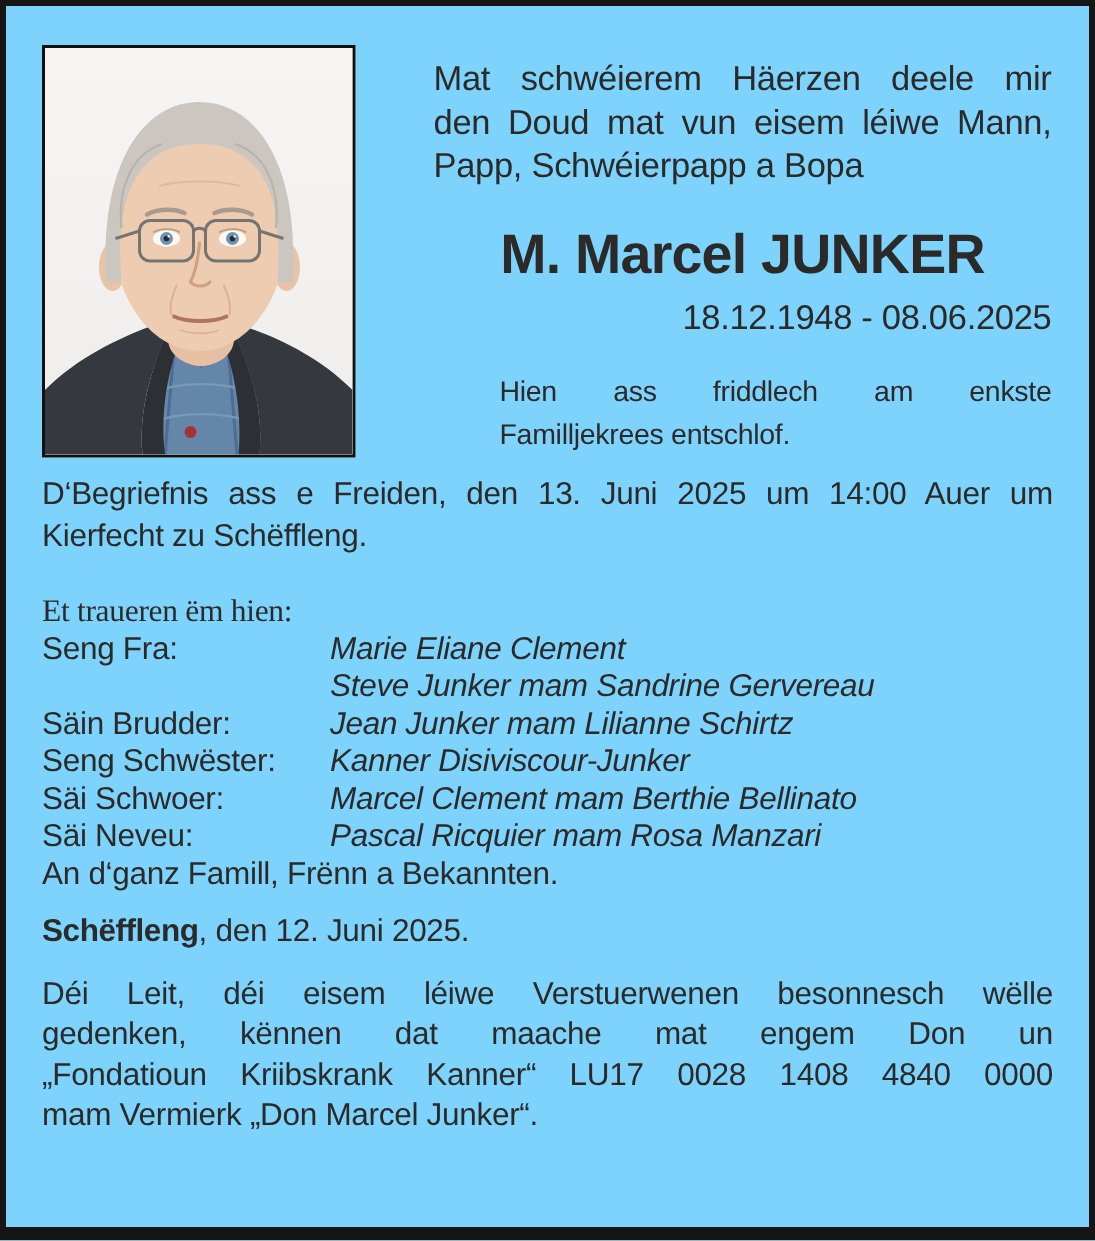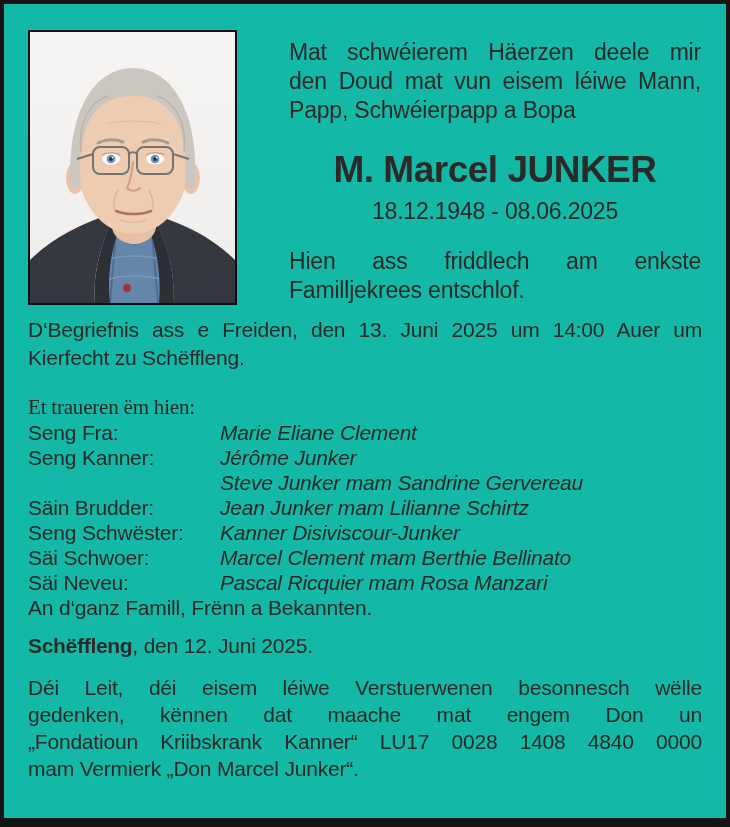--- a/index.html
+++ b/index.html
@@ -1,20 +1,20 @@
 <!DOCTYPE html>
 <html><head>
 <meta charset="utf-8">
 <style>
   html,body{margin:0;padding:0;background:#ffffff;}
   .page{
     position:relative;
     width:730px;height:827px;
     box-sizing:border-box;
-    background:#14b8a6;
+    background:#7dd3fc;
     border:4px solid #151515;
     border-bottom-width:9px;
     font-family:"Liberation Sans", sans-serif;
     color:#2b2a29;
     overflow:hidden;
   }
   
   .photo{
     position:absolute;left:24px;top:26px;
     width:205px;height:271px;
@@ -30,23 +30,23 @@
   .jline{text-align:justify;text-align-last:justify;}
   .lline{text-align:left;white-space:nowrap;}
   .name{
     margin-top:24px;
     font-size:37px;font-weight:bold;
     letter-spacing:-0.5px;
     text-align:center;line-height:1.15;
   }
   .dates{
     margin-top:6px;
-    font-size:23px;text-align:center;letter-spacing:-0.2px;
-  }
-  .death{margin-top:22px;font-size:23px;line-height:29px;letter-spacing:-0.2px;}
+    font-size:23px;text-align:right;letter-spacing:-0.2px;
+  }
+  .death{margin-top:22px;font-size:19px;line-height:29px;letter-spacing:-0.2px;margin-left:44px;}
   
   .bottom{
     position:absolute;left:24px;top:312px;width:674px;
     font-size:21px;letter-spacing:-0.2px;
   }
   .funeral{line-height:28px;}
   .mourners-heading{margin-top:22px;line-height:26px;font-family:Liberation Serif, serif;}
   .mourner-row{display:flex;line-height:25px;}
   .mourner-label{width:192px;flex:0 0 192px;}
   .mourner-value{flex:1;font-style:italic;}
@@ -153,24 +153,20 @@
     </div>
 
     <div class="mourners-heading">Et traueren ëm hien:</div>
 
     <div>
       <div class="mourner-row">
         <span class="mourner-label">Seng Fra:</span>
         <span class="mourner-value">Marie Eliane Clement</span>
       </div>
       <div class="mourner-row">
-        <span class="mourner-label">Seng Kanner:</span>
-        <span class="mourner-value">Jérôme Junker</span>
-      </div>
-      <div class="mourner-row">
         <span class="mourner-label"></span>
         <span class="mourner-value">Steve Junker mam Sandrine Gervereau</span>
       </div>
       <div class="mourner-row">
         <span class="mourner-label">Säin Brudder:</span>
         <span class="mourner-value">Jean Junker mam Lilianne Schirtz</span>
       </div>
       <div class="mourner-row">
         <span class="mourner-label">Seng Schwëster:</span>
         <span class="mourner-value">Kanner Disiviscour-Junker</span>

